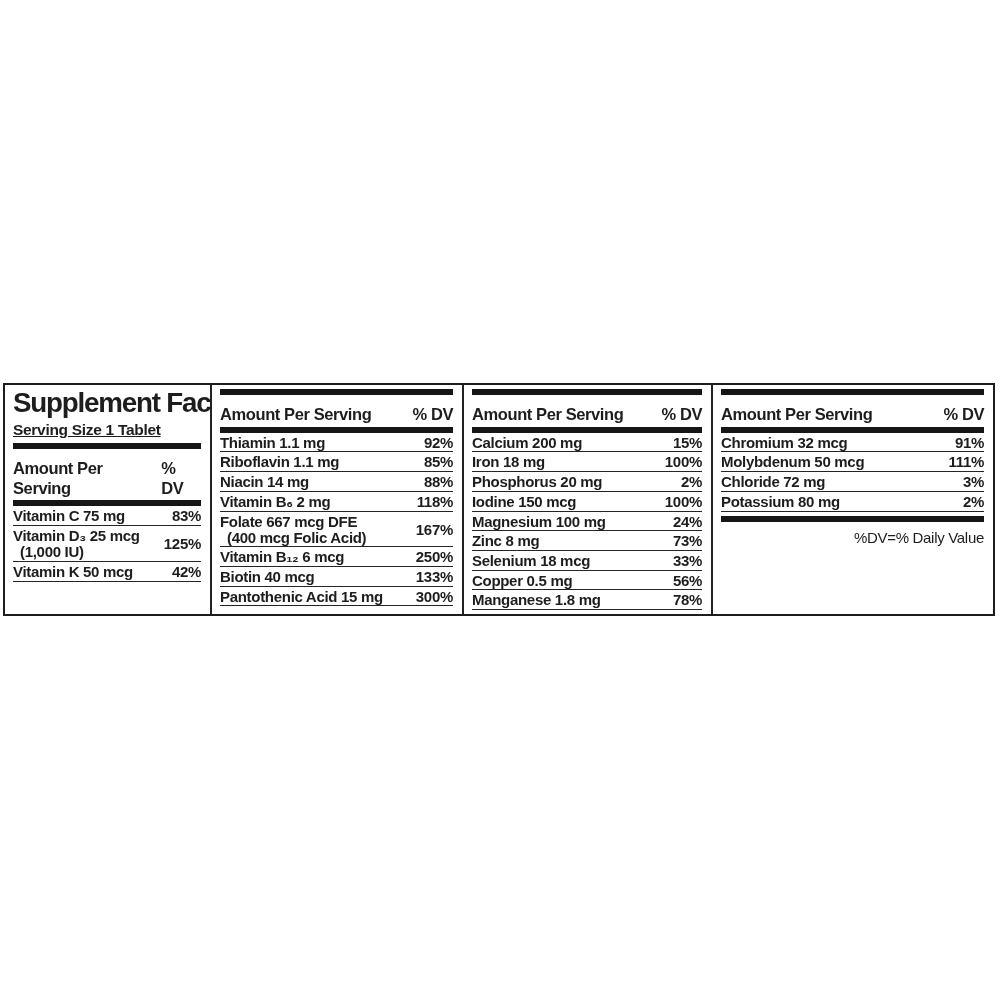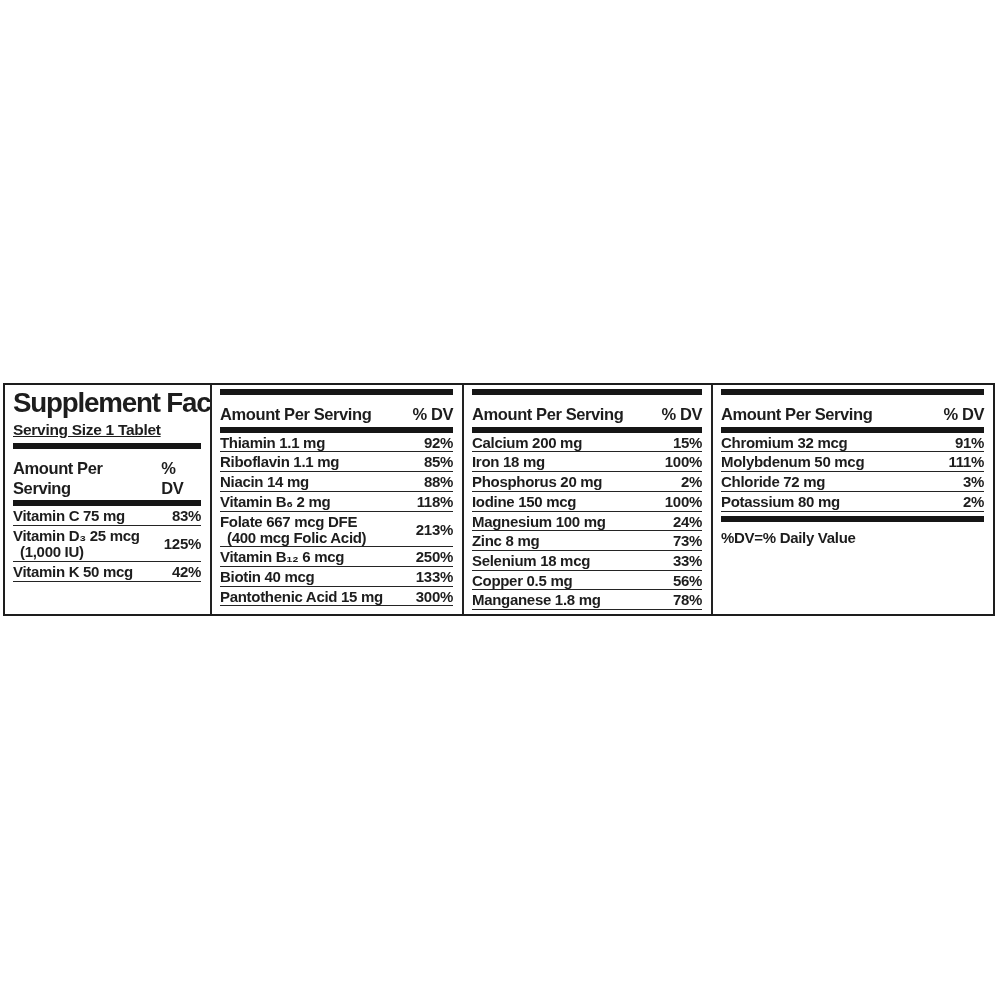--- a/index.html
+++ b/index.html
@@ -78,23 +78,24 @@
     font-size: 15px;
     font-weight: bold;
     letter-spacing: -0.3px;
     line-height: 1.08;
   }
   .nm { text-align: left; }
   .sub { padding-left: 7px; }
   .pct { text-align: right; white-space: nowrap; }
   .footnote {
     font-size: 15px;
-    font-weight: bold;
+    font-weight: normal;
     letter-spacing: -0.3px;
     margin-top: 7px;
+    text-align: right;
   }
 </style>
 </head>
 <body>
 
 <div class="label">
 
   <div class="col col-1">
     <div class="title">Supplement Facts</div>
     <div class="serving">Serving Size 1 Tablet</div>
@@ -139,21 +140,21 @@
         <div class="row">
           <div class="nm"><span>Niacin 14 mg</span></div>
           <div class="pct">88%</div>
         </div>
         <div class="row">
           <div class="nm"><span>Vitamin B₆ 2 mg</span></div>
           <div class="pct">118%</div>
         </div>
         <div class="row">
           <div class="nm"><span>Folate 667 mcg DFE</span><div class="sub">(400 mcg Folic Acid)</div></div>
-          <div class="pct">213%</div>
+          <div class="pct">167%</div>
         </div>
         <div class="row">
           <div class="nm"><span>Vitamin B₁₂ 6 mcg</span></div>
           <div class="pct">250%</div>
         </div>
         <div class="row">
           <div class="nm"><span>Biotin 40 mcg</span></div>
           <div class="pct">133%</div>
         </div>
         <div class="row">

